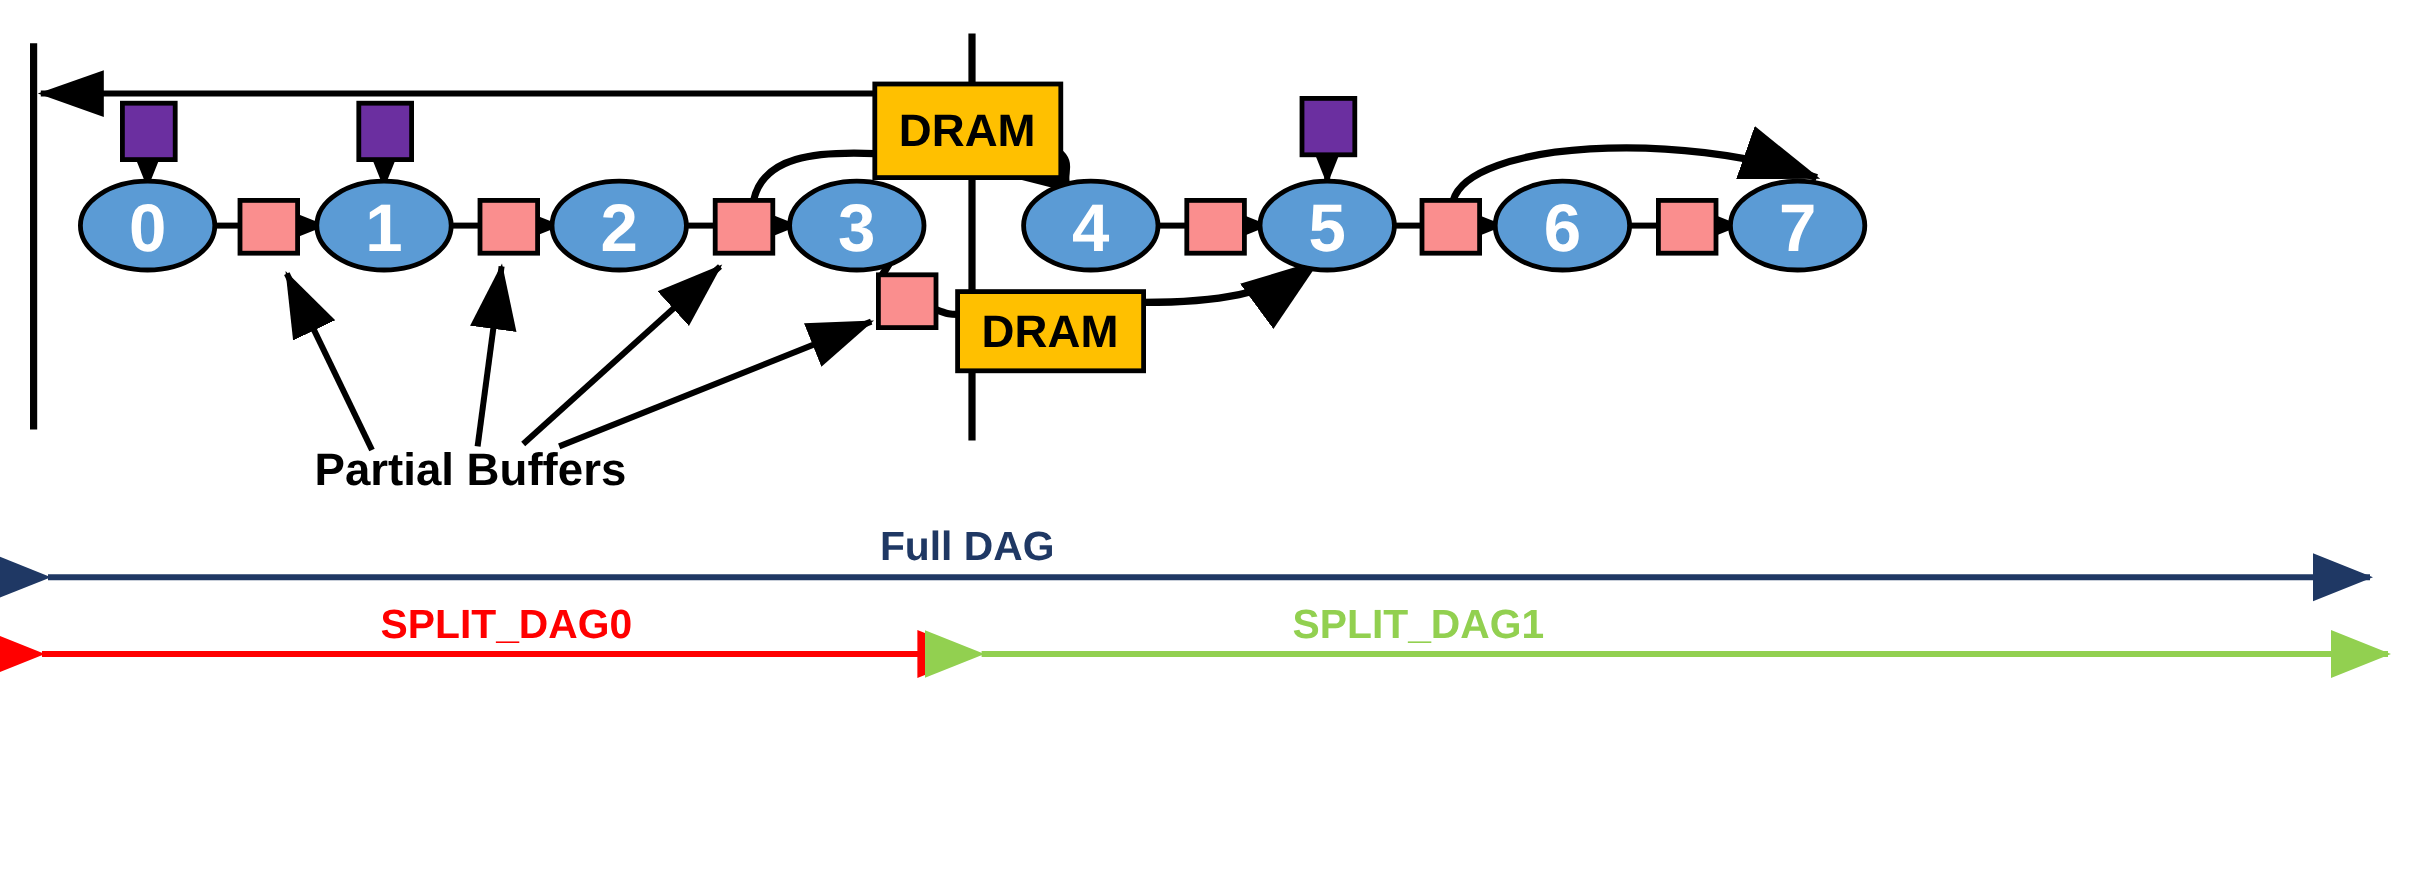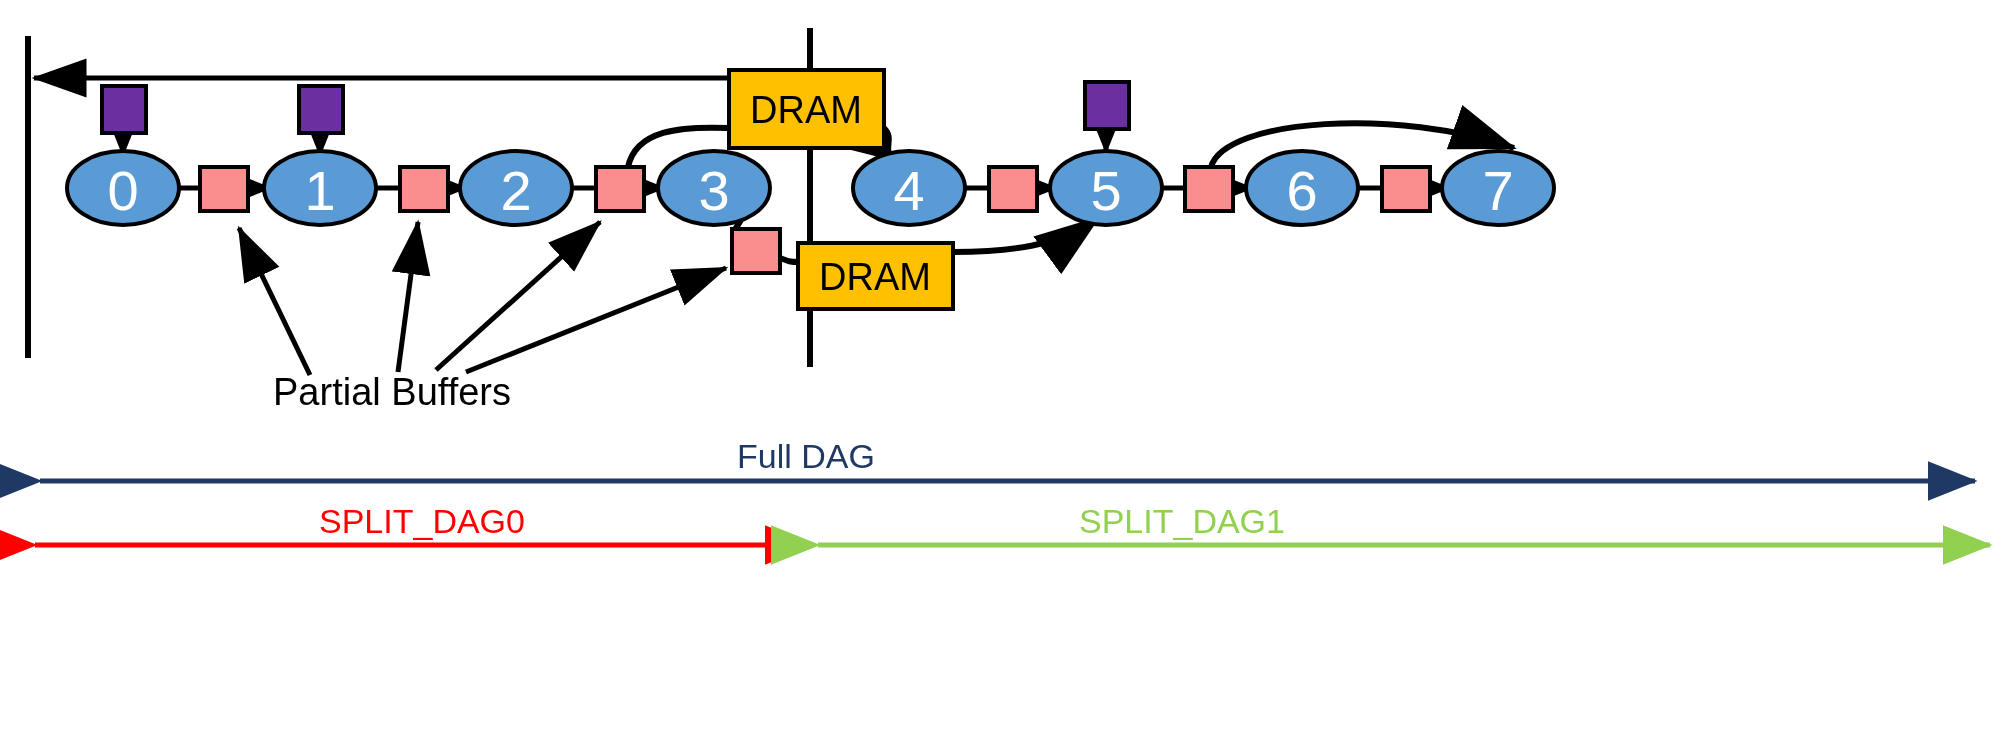--- a/index.html
+++ b/index.html
@@ -1,17 +1,17 @@
 <!DOCTYPE html>
 <html><head>
 <meta charset="utf-8">
 <style>
   html,body{margin:0;padding:0;background:#ffffff;}
   body{width:2009px;height:744px;font-family:"Liberation Sans",sans-serif;overflow:hidden;}
-  #stage{position:relative;width:2009px;height:744px;background:#fff;}
+  #stage{position:relative;width:2009px;height:744px;background:#fff;font-weight:bold;}
   #stage svg{position:absolute;left:0;top:0;}
   .nodelabel{font-family:"Liberation Sans",sans-serif;fill:#ffffff;font-size:56px;text-anchor:middle;dominant-baseline:central;}
   .dramlabel{font-family:"Liberation Sans",sans-serif;fill:#000000;font-size:38px;text-anchor:middle;dominant-baseline:central;}
   .pblabel{font-family:"Liberation Sans",sans-serif;fill:#000000;font-size:38px;text-anchor:middle;dominant-baseline:central;}
   .measlabel{font-family:"Liberation Sans",sans-serif;font-size:34px;text-anchor:middle;dominant-baseline:central;}
 </style>
 </head>
 <body>
 
 <div id="stage">

